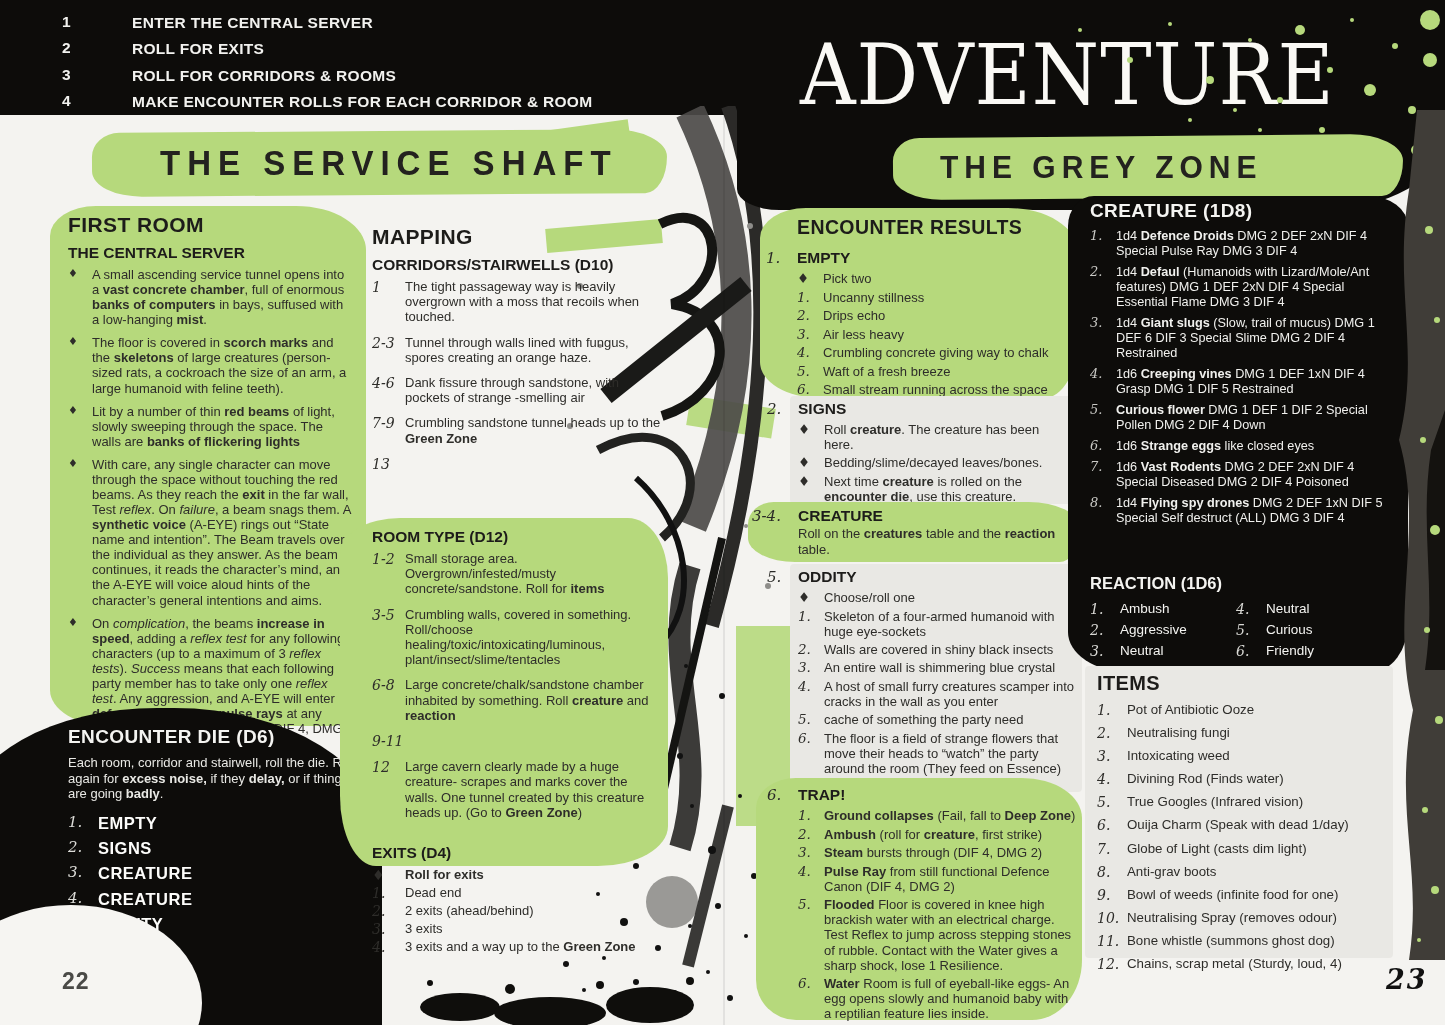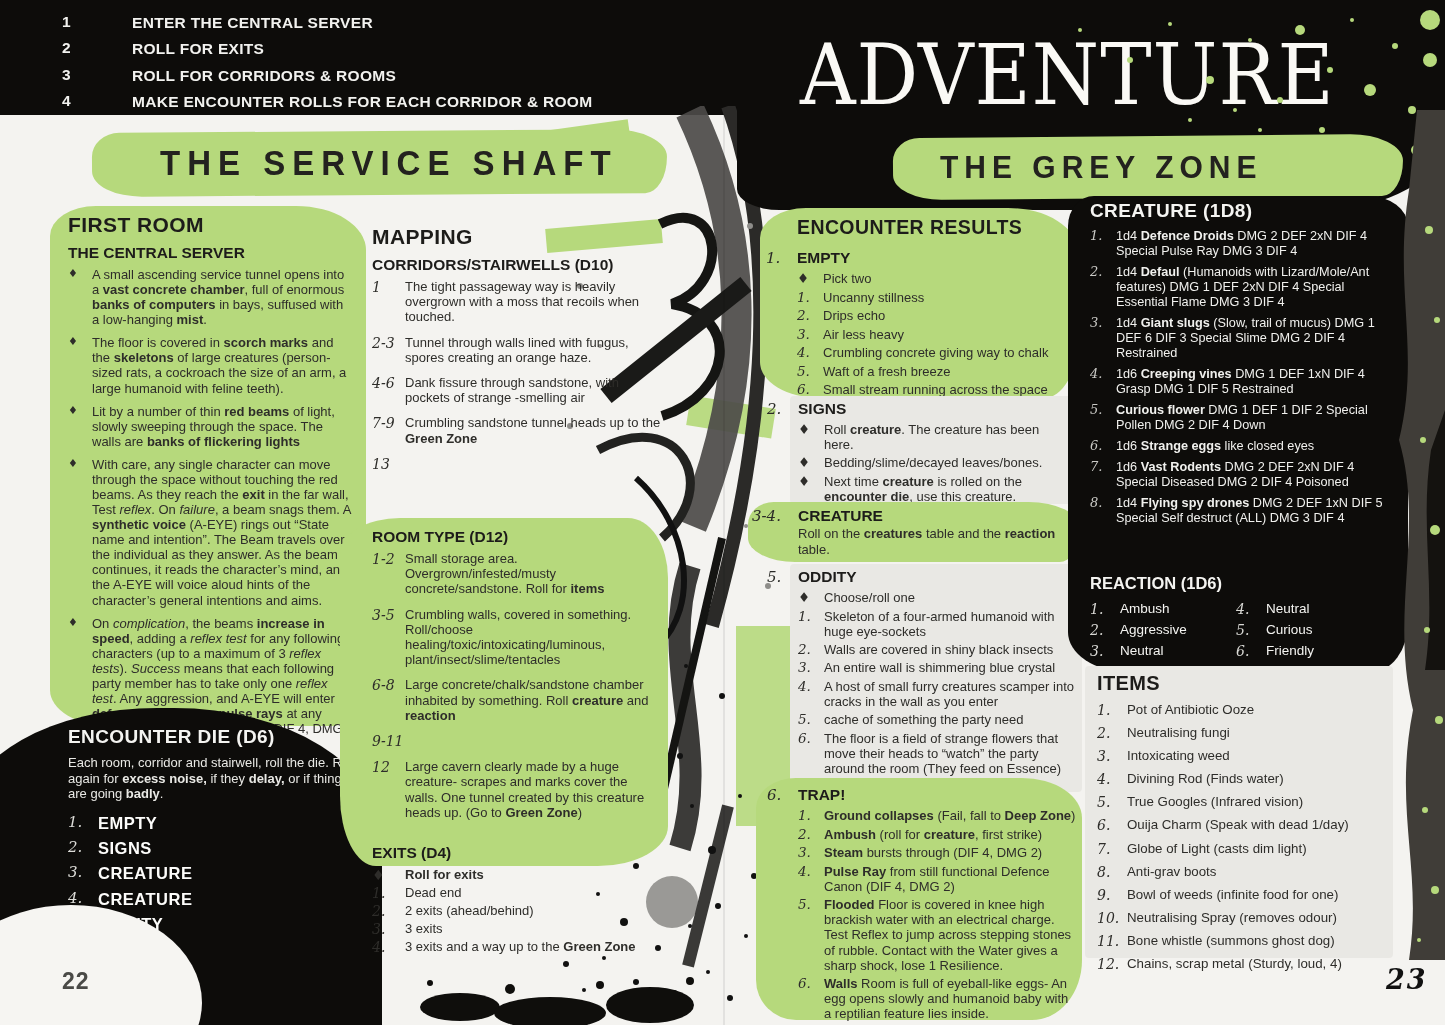--- a/index.html
+++ b/index.html
@@ -480,21 +480,21 @@
         <div class="row">
           <span class="num">4.</span>
           <span class="txt"><b>Pulse Ray</b> from still functional Defence Canon (DIF 4, DMG 2)</span>
         </div>
         <div class="row">
           <span class="num">5.</span>
           <span class="txt"><b>Flooded</b> Floor is covered in knee high brackish water with an electrical charge. Test Reflex to jump across stepping stones of rubble. Contact with the Water gives a sharp shock, lose 1 Resilience.</span>
         </div>
         <div class="row">
           <span class="num">6.</span>
-          <span class="txt"><b>Walls</b> Room is full of eyeball-like eggs- An egg opens slowly and humanoid baby with a reptilian feature lies inside.</span>
+          <span class="txt"><b>Water</b> Room is full of eyeball-like eggs- An egg opens slowly and humanoid baby with a reptilian feature lies inside.</span>
         </div>
       </div>
   </div>
 
   <div class="abs black-blob" style="left:1068px;top:196px;width:340px;height:476px;border-radius:26px 40px 36px 60px/30px 30px 50px 40px;"></div>
   <div class="abs on-dark" style="left:1090px;top:200px;width:296px;">
     <div class="h-lg" style="font-size:19px;">CREATURE (1D8)</div>
     <div class="list creature-list">
         <div class="row">
           <span class="num">1.</span>

